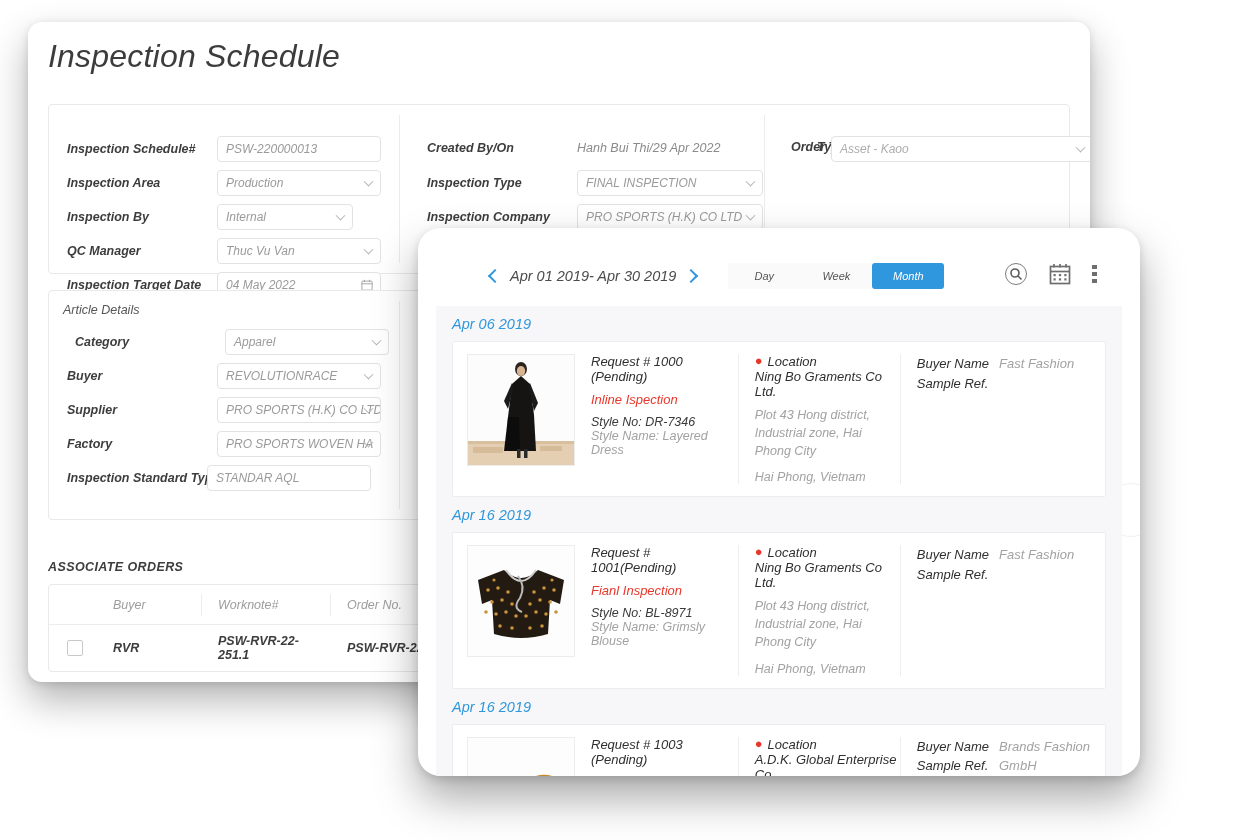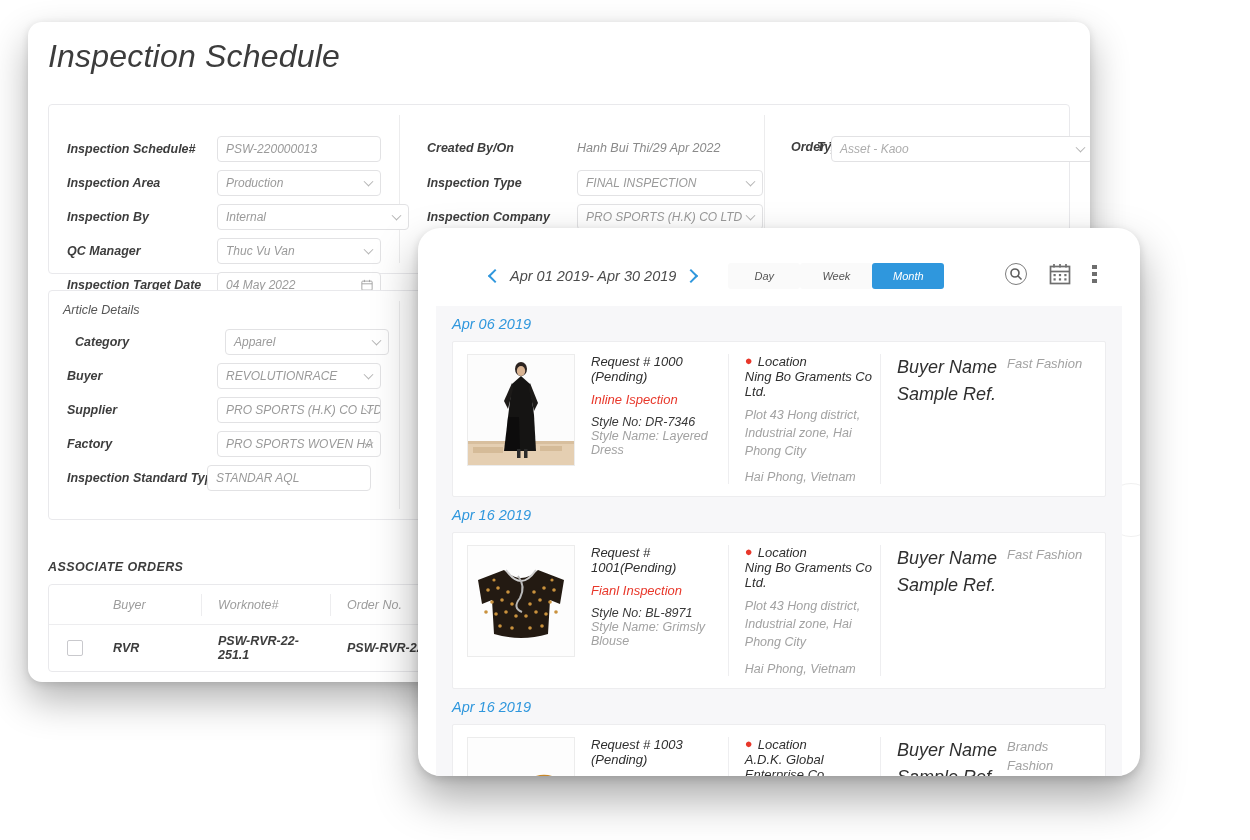--- a/index.html
+++ b/index.html
@@ -151,21 +151,21 @@
   .col-loc  { width: 184px; border-right: 1px solid #eeeef0; }
   .col-buyer{ width: 210px; display: flex; }
   .req-title { font-size: 13px; color: #2f2f2f; margin-bottom: 8px; }
   .req-type  { font-size: 13px; color: #e8372a; margin-bottom: 8px; }
   .style-no  { font-size: 12.5px; color: #3a3a3a; }
   .style-nm  { font-size: 12.5px; color: #a2a2a2; }
   .loc-head  { font-size: 13px; color: #2f2f2f; display: flex; align-items: flex-start; gap: 5px; }
   .loc-name  { font-size: 13px; color: #2f2f2f; margin-bottom: 8px; }
   .loc-addr  { font-size: 12.5px; color: #a2a2a2; line-height: 1.42; margin-bottom: 10px; }
   .loc-city  { font-size: 12.5px; color: #a2a2a2; }
-  .bl-keys   { font-size: 18px; color: #2f2f2f; line-height: 1.5; white-space: nowrap; }
+  .bl-keys   { font-size: 13px; color: #2f2f2f; line-height: 1.5; white-space: nowrap; }
   .bl-vals   { font-size: 13px; color: #a2a2a2; line-height: 1.5; margin-left: 10px; width:92px;}
   .pin { color: #e8372a; font-size: 13px; line-height: 1; }
 </style>
 </head>
 <body>
 
 <div id="stage">
 
   <div class="form-card">
 
@@ -183,21 +183,21 @@
       </div>
       <div class="frow" style="left:18px; top:65px;">
         <div class="flabel" style="width:150px;">Inspection Area</div>
         <div class="fbox" style="width:164px;">
           <span>Production</span>
           <i class="caret"></i>
         </div>
       </div>
       <div class="frow" style="left:18px; top:99px;">
         <div class="flabel" style="width:150px;">Inspection By</div>
-        <div class="fbox" style="width:192px;">
+        <div class="fbox" style="width:136px;">
           <span>Internal</span>
           <i class="caret"></i>
         </div>
       </div>
       <div class="frow" style="left:18px; top:133px;">
         <div class="flabel" style="width:150px;">QC Manager</div>
         <div class="fbox" style="width:164px;">
           <span>Thuc Vu Van</span>
           <i class="caret"></i>
         </div>

